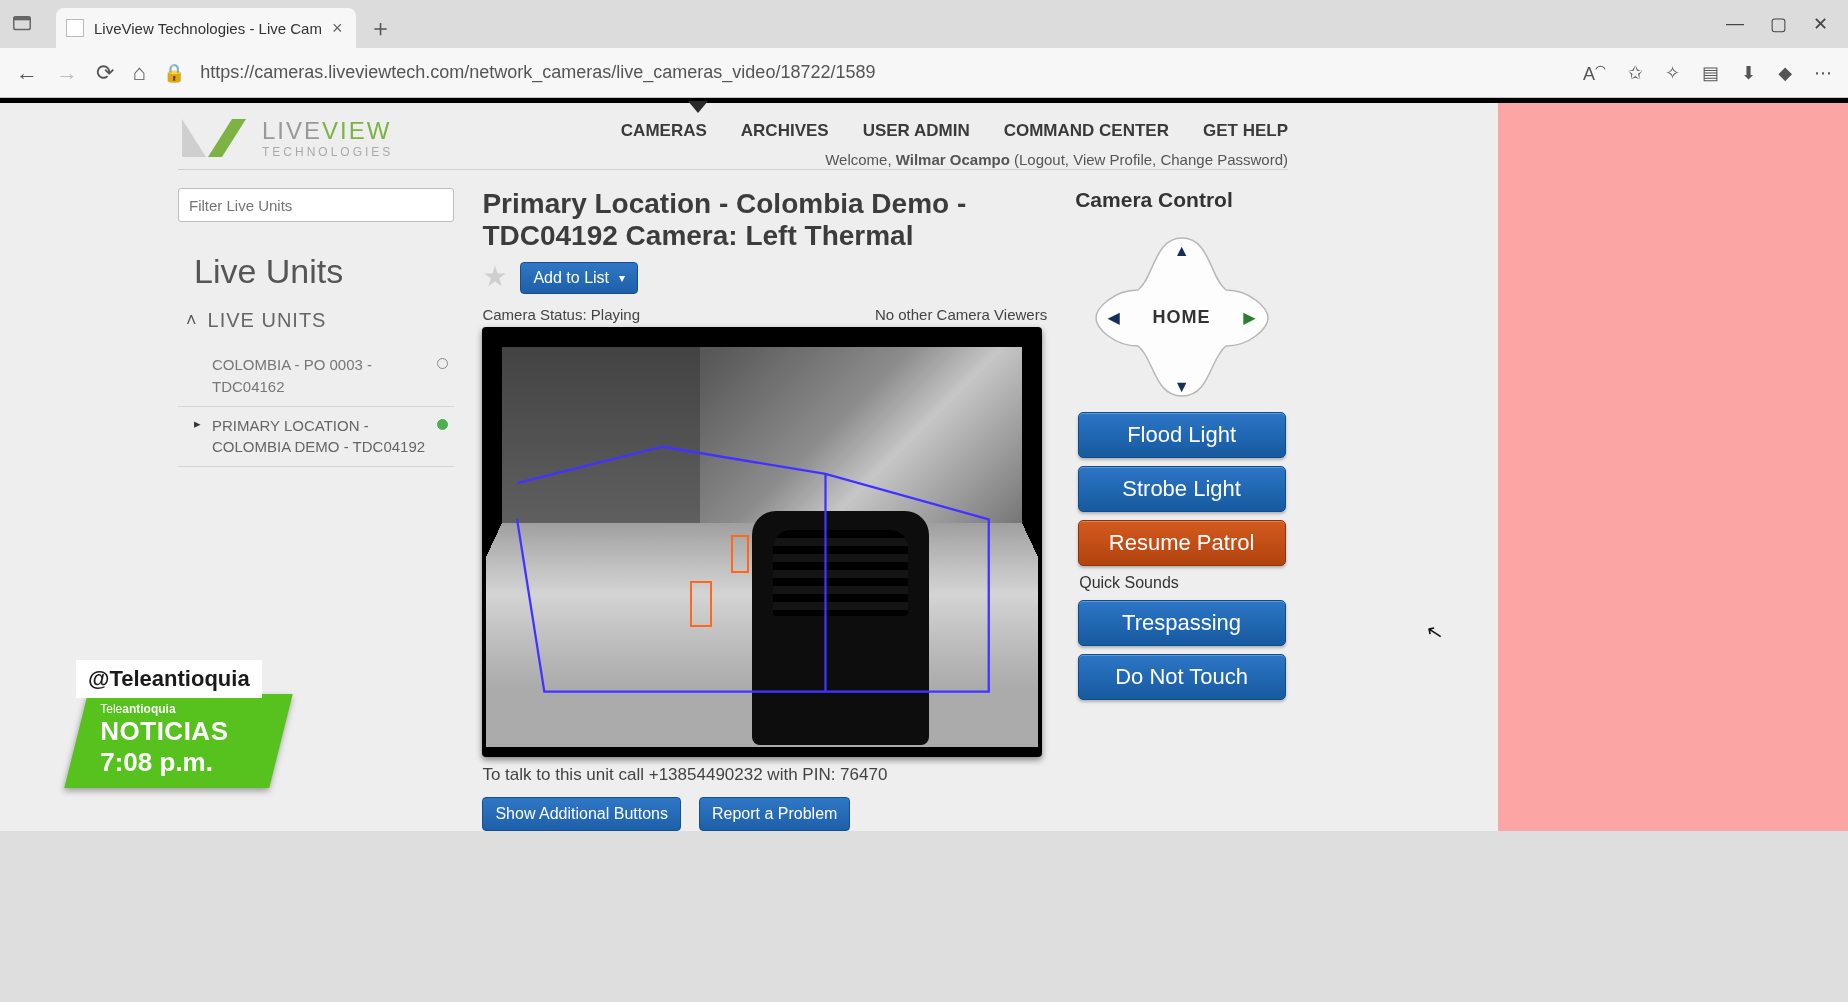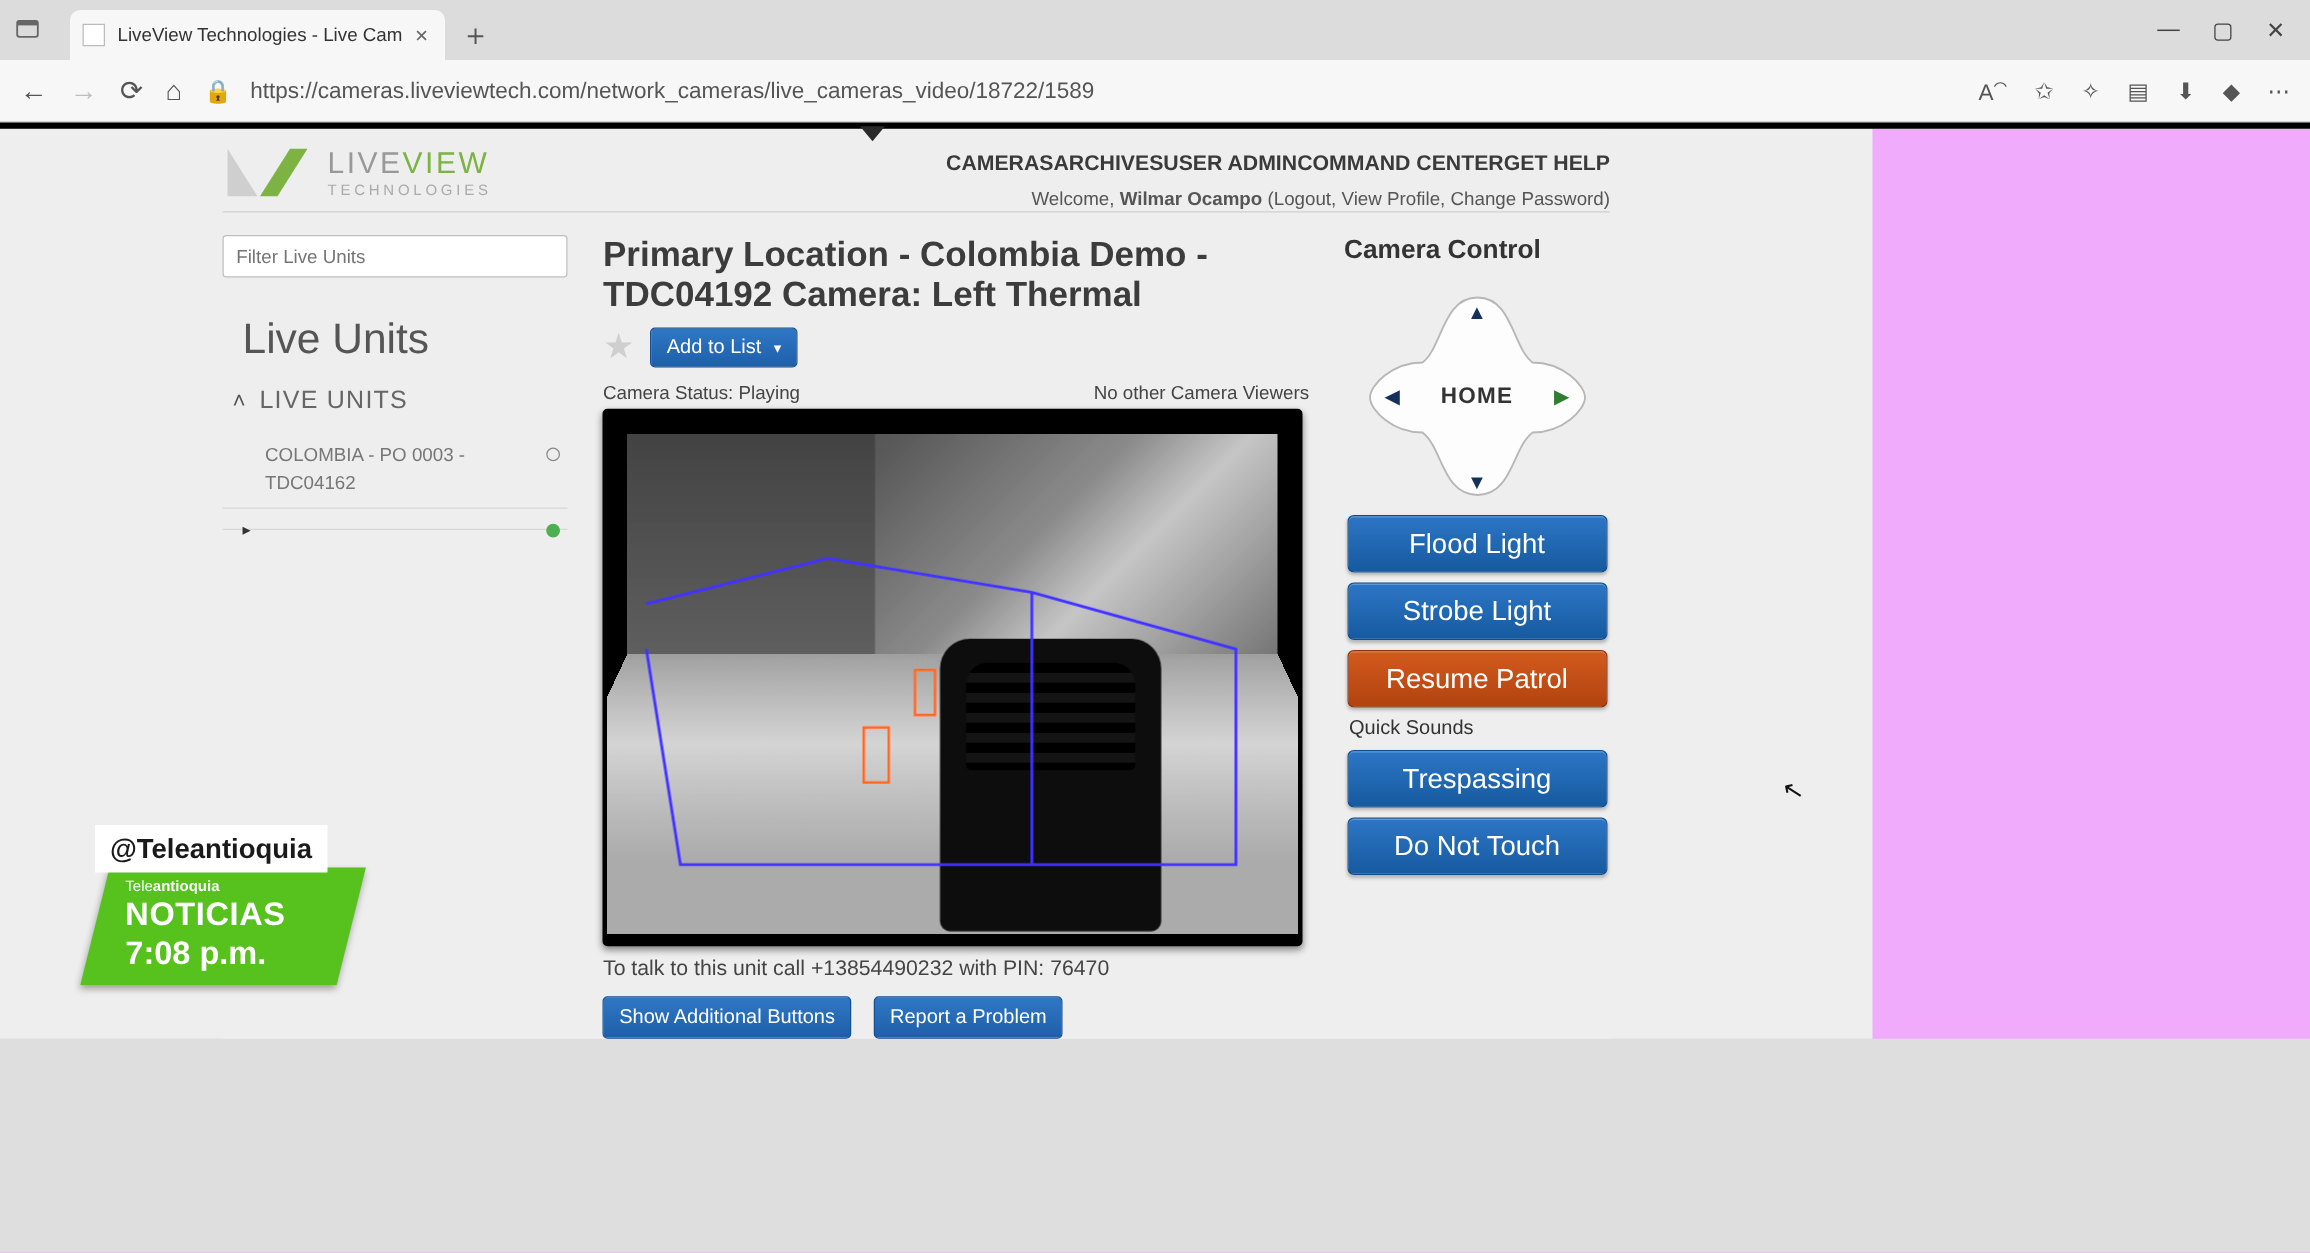--- a/index.html
+++ b/index.html
@@ -64,21 +64,21 @@
     flex:1;
     font-size:18px;
     color:#555;
     display:flex;
     align-items:center;
     gap:14px;
   }
   .url-field .lock { color:#777; }
   .right-icons { display:flex; gap:22px; align-items:center; color:#555; font-size:18px; }
   .link-thin-wrap { background:#000; height:5px; position:relative; }
-  .page-outer { background:#f0abfc; width:100%; display:flex; justify-content:flex-start; padding-left:0; }
+  .page-outer { background:#fca5a5; width:100%; display:flex; justify-content:flex-start; padding-left:0; }
   .content {
     width: 1498px;
     padding: 0;
     background:#eeeeee;
   }
   .inner {
     width: 1110px;
     margin-left: 178px;
     background:#eeeeee;
   }
@@ -101,20 +101,21 @@
   }
   .logo-mark svg { width:72px;height:46px; }
   .logo-text .lv-live { font-size:24px; letter-spacing:2px; color:#999; font-weight:400; }
   .logo-text .lv-live .green { color:#7cb342; font-weight:500; }
   .logo-text .lv-tech { font-size:12px; letter-spacing:3px; color:#aaa; }
   .main-nav {
     position:absolute;
     top:18px;
     right:0;
     display:flex;
+    gap:34px;
     font-size:17px;
     font-weight:700;
     color:#3a3a3a;
   }
   .main-nav span { cursor:pointer; }
   .welcome-line {
     position:absolute;
     top:48px;
     right:0;
     font-size:15px;
@@ -423,20 +424,21 @@
       <div class="live-units-h">Live Units</div>
       <div class="lu-section-title">
         <span class="chev">˄</span>
         <span>LIVE UNITS</span>
       </div>
       <div class="lu-item">
         <span>COLOMBIA - PO 0003 - TDC04162</span>
         <span class="dot"></span>
       </div>
       <div class="lu-item active">
+        <span>PRIMARY LOCATION - COLOMBIA DEMO - TDC04192</span>
         <span class="dot"></span>
       </div>
     </div>
 
     <div class="col-mid">
       <div class="camera-title">Primary Location - Colombia Demo - TDC04192 Camera: Left Thermal</div>
       <div class="title-row2">
         <span class="star">★</span>
         <button class="add-to-list">
           <span>Add to List</span>

